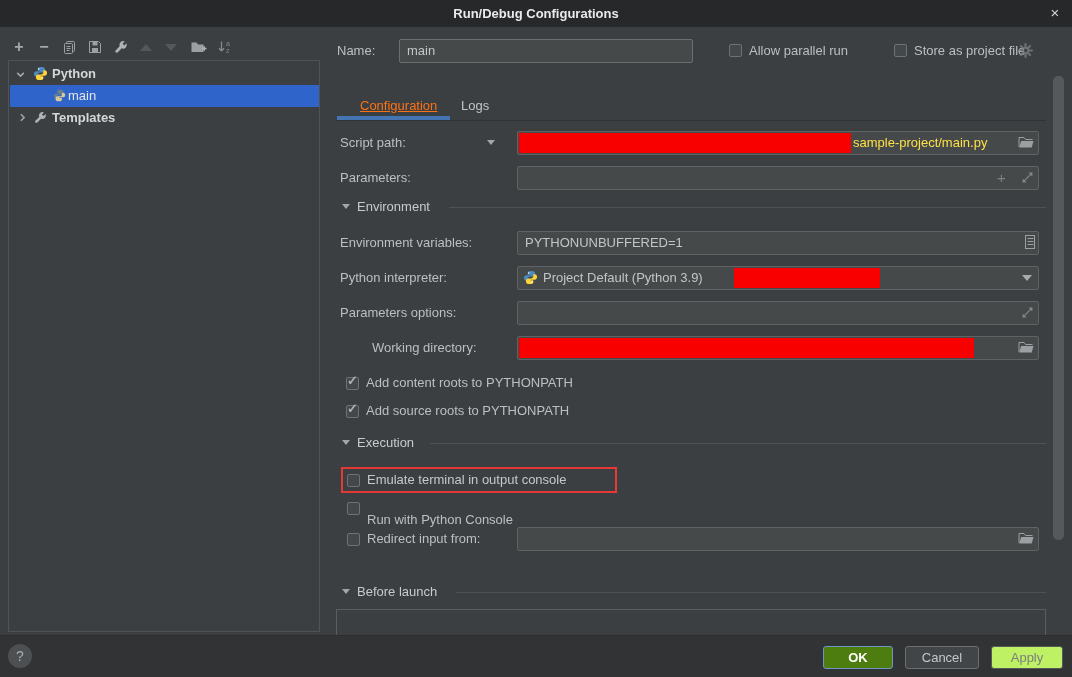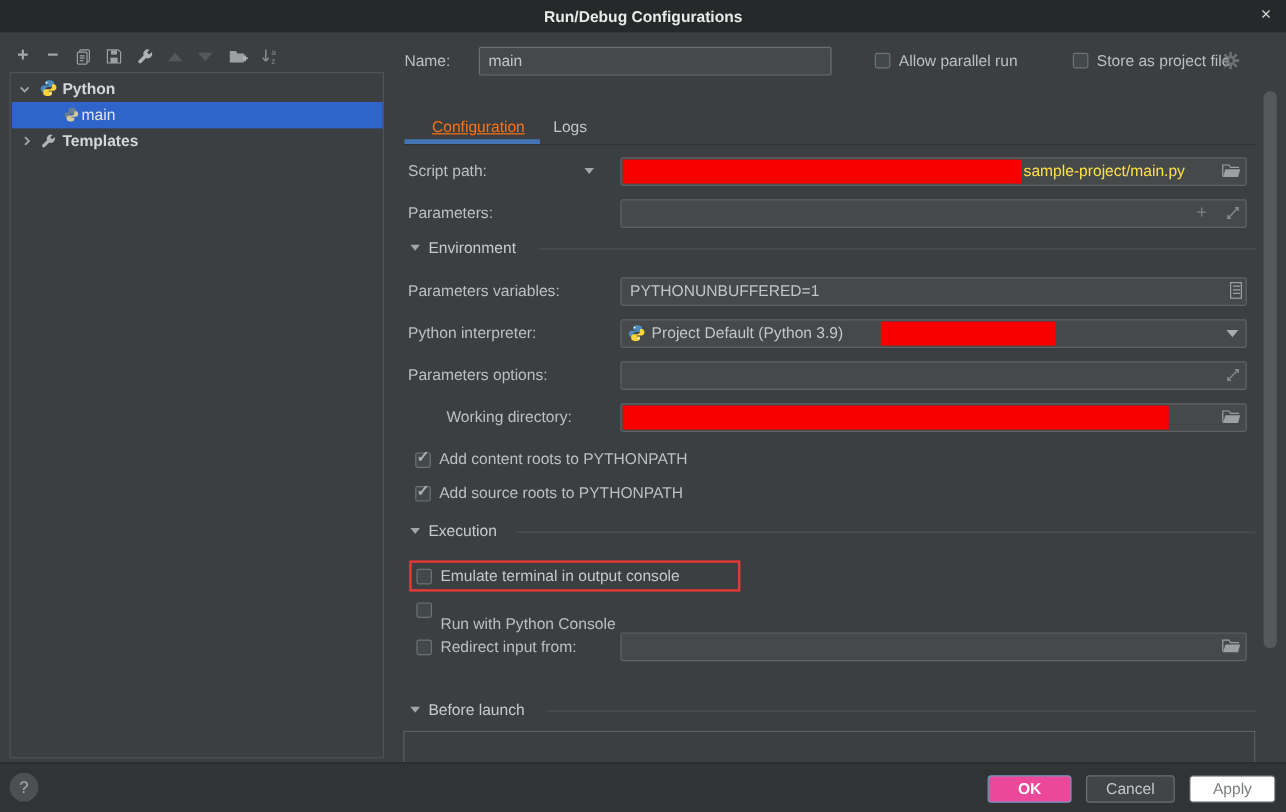--- a/index.html
+++ b/index.html
@@ -39,23 +39,23 @@
   .tabs-base{position:absolute;left:336px;top:120px;width:710px;height:1px;background:#313436;}
   
   .tri-down-s{width:0;height:0;border-left:4px solid transparent;border-right:4px solid transparent;border-top:5px solid #A2A6A8;}
   .tri-down-m{width:0;height:0;border-left:5px solid transparent;border-right:5px solid transparent;border-top:6px solid #A7ABAD;}
   .tri-up-dim{width:0;height:0;border-left:6px solid transparent;border-right:6px solid transparent;border-bottom:7px solid #54585A;}
   .tri-down-dim{width:0;height:0;border-left:6px solid transparent;border-right:6px solid transparent;border-top:7px solid #54585A;}
   
   .footer{position:absolute;left:0;top:635px;width:1072px;height:42px;background:#313335;border-top:1px solid #2A2C2D;}
   .btn{position:absolute;top:10px;box-sizing:border-box;height:23px;border-radius:3px;text-align:center;
        line-height:21px;cursor:pointer;}
-  .btn-ok{left:823px;width:70px;background:#ec4899;border:1px solid #6E96C0;color:#FFFFFF;font-weight:bold;}
+  .btn-ok{left:823px;width:70px;background:#4d7c0f;border:1px solid #6E96C0;color:#FFFFFF;font-weight:bold;}
   .btn-cancel{left:905px;width:74px;background:#414547;border:1px solid #6B6F71;color:#C5C7C9;}
-  .btn-apply{left:991px;width:72px;background:#ffffff;border:1px solid #55595B;color:#7A7E80;}
+  .btn-apply{left:991px;width:72px;background:#bef264;border:1px solid #55595B;color:#7A7E80;}
   .helpbtn{position:absolute;left:8px;top:8px;width:24px;height:24px;border-radius:50%;background:#4C5052;
            color:#A9ADAF;text-align:center;line-height:24px;font-size:14px;cursor:pointer;}
   .scroll-thumb{position:absolute;left:1053px;top:76px;width:11px;height:464px;background:#56595B;border-radius:5px;}
   svg{display:block;}
 </style>
 </head>
 <body>
 
 <div class="titlebar">
   <span class="t">Run/Debug Configurations</span>
@@ -204,21 +204,21 @@
 <span style="position:absolute;left:1021px;top:171px;">
   <svg width="13" height="13" viewBox="0 0 12 12">
       <path d="M7.5 2 H10 V4.5 M10 2 L2 10 M2 7.5 V10 H4.5" stroke="#85898B" fill="none" stroke-width="1.1"></path>
     </svg>
 </span>
 
 <span class="sect-arrow" style="left:342px;top:204px;"></span>
 <span class="sect-title" style="left:357px;top:198px;text-align:right;">Environment</span>
 <div class="sect-line" style="left:449px;top:207px;width:597px;"></div>
 
-<span class="lbl" style="left:340px;top:231px;">Parameters variables:</span>
+<span class="lbl" style="left:340px;top:231px;">Environment variables:</span>
 <div class="f" style="left:517px;top:231px;width:522px;">
   <span class="val">PYTHONUNBUFFERED=1</span>
 </div>
 <span style="position:absolute;left:1024px;top:234px;">
   <svg width="12" height="16" viewBox="0 0 12 16">
       <rect x="1.5" y="1.5" width="9" height="13" fill="none" stroke="#9DA0A2"></rect>
       <path d="M3.5 4.5h6M3.5 7.5h6M3.5 10.5h6" stroke="#9DA0A2" fill="none"></path>
     </svg>
 </span>
 

